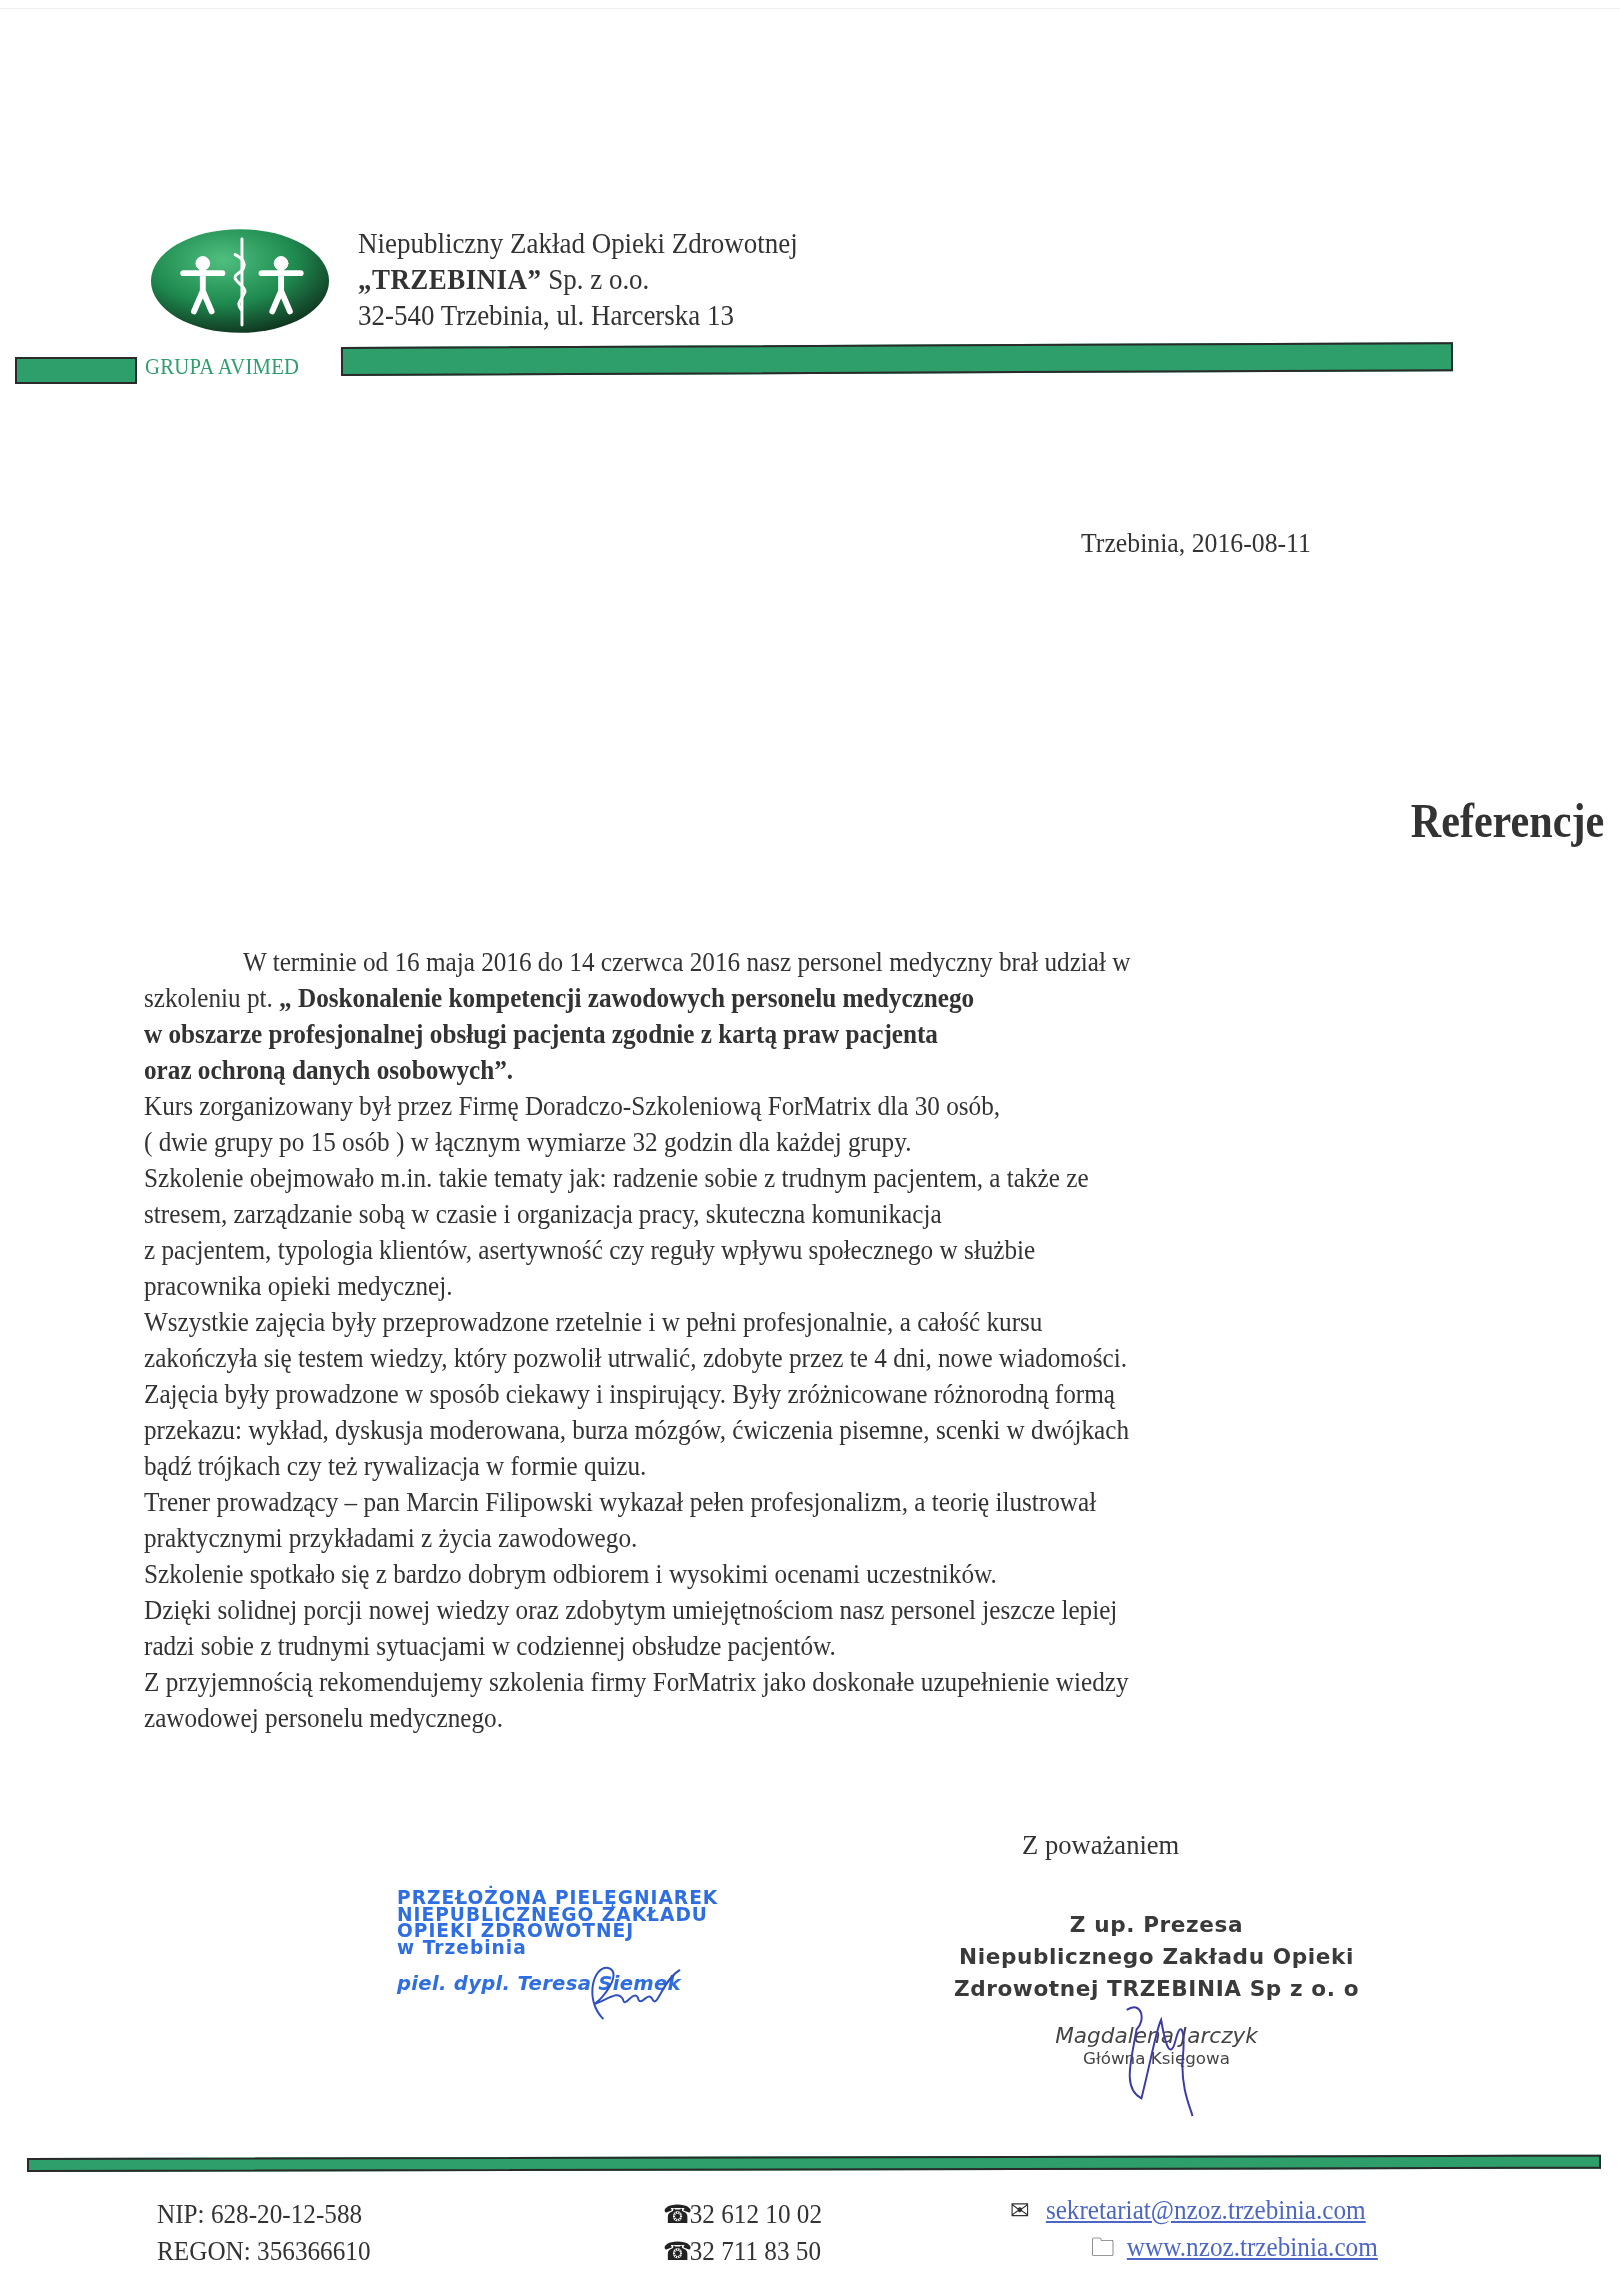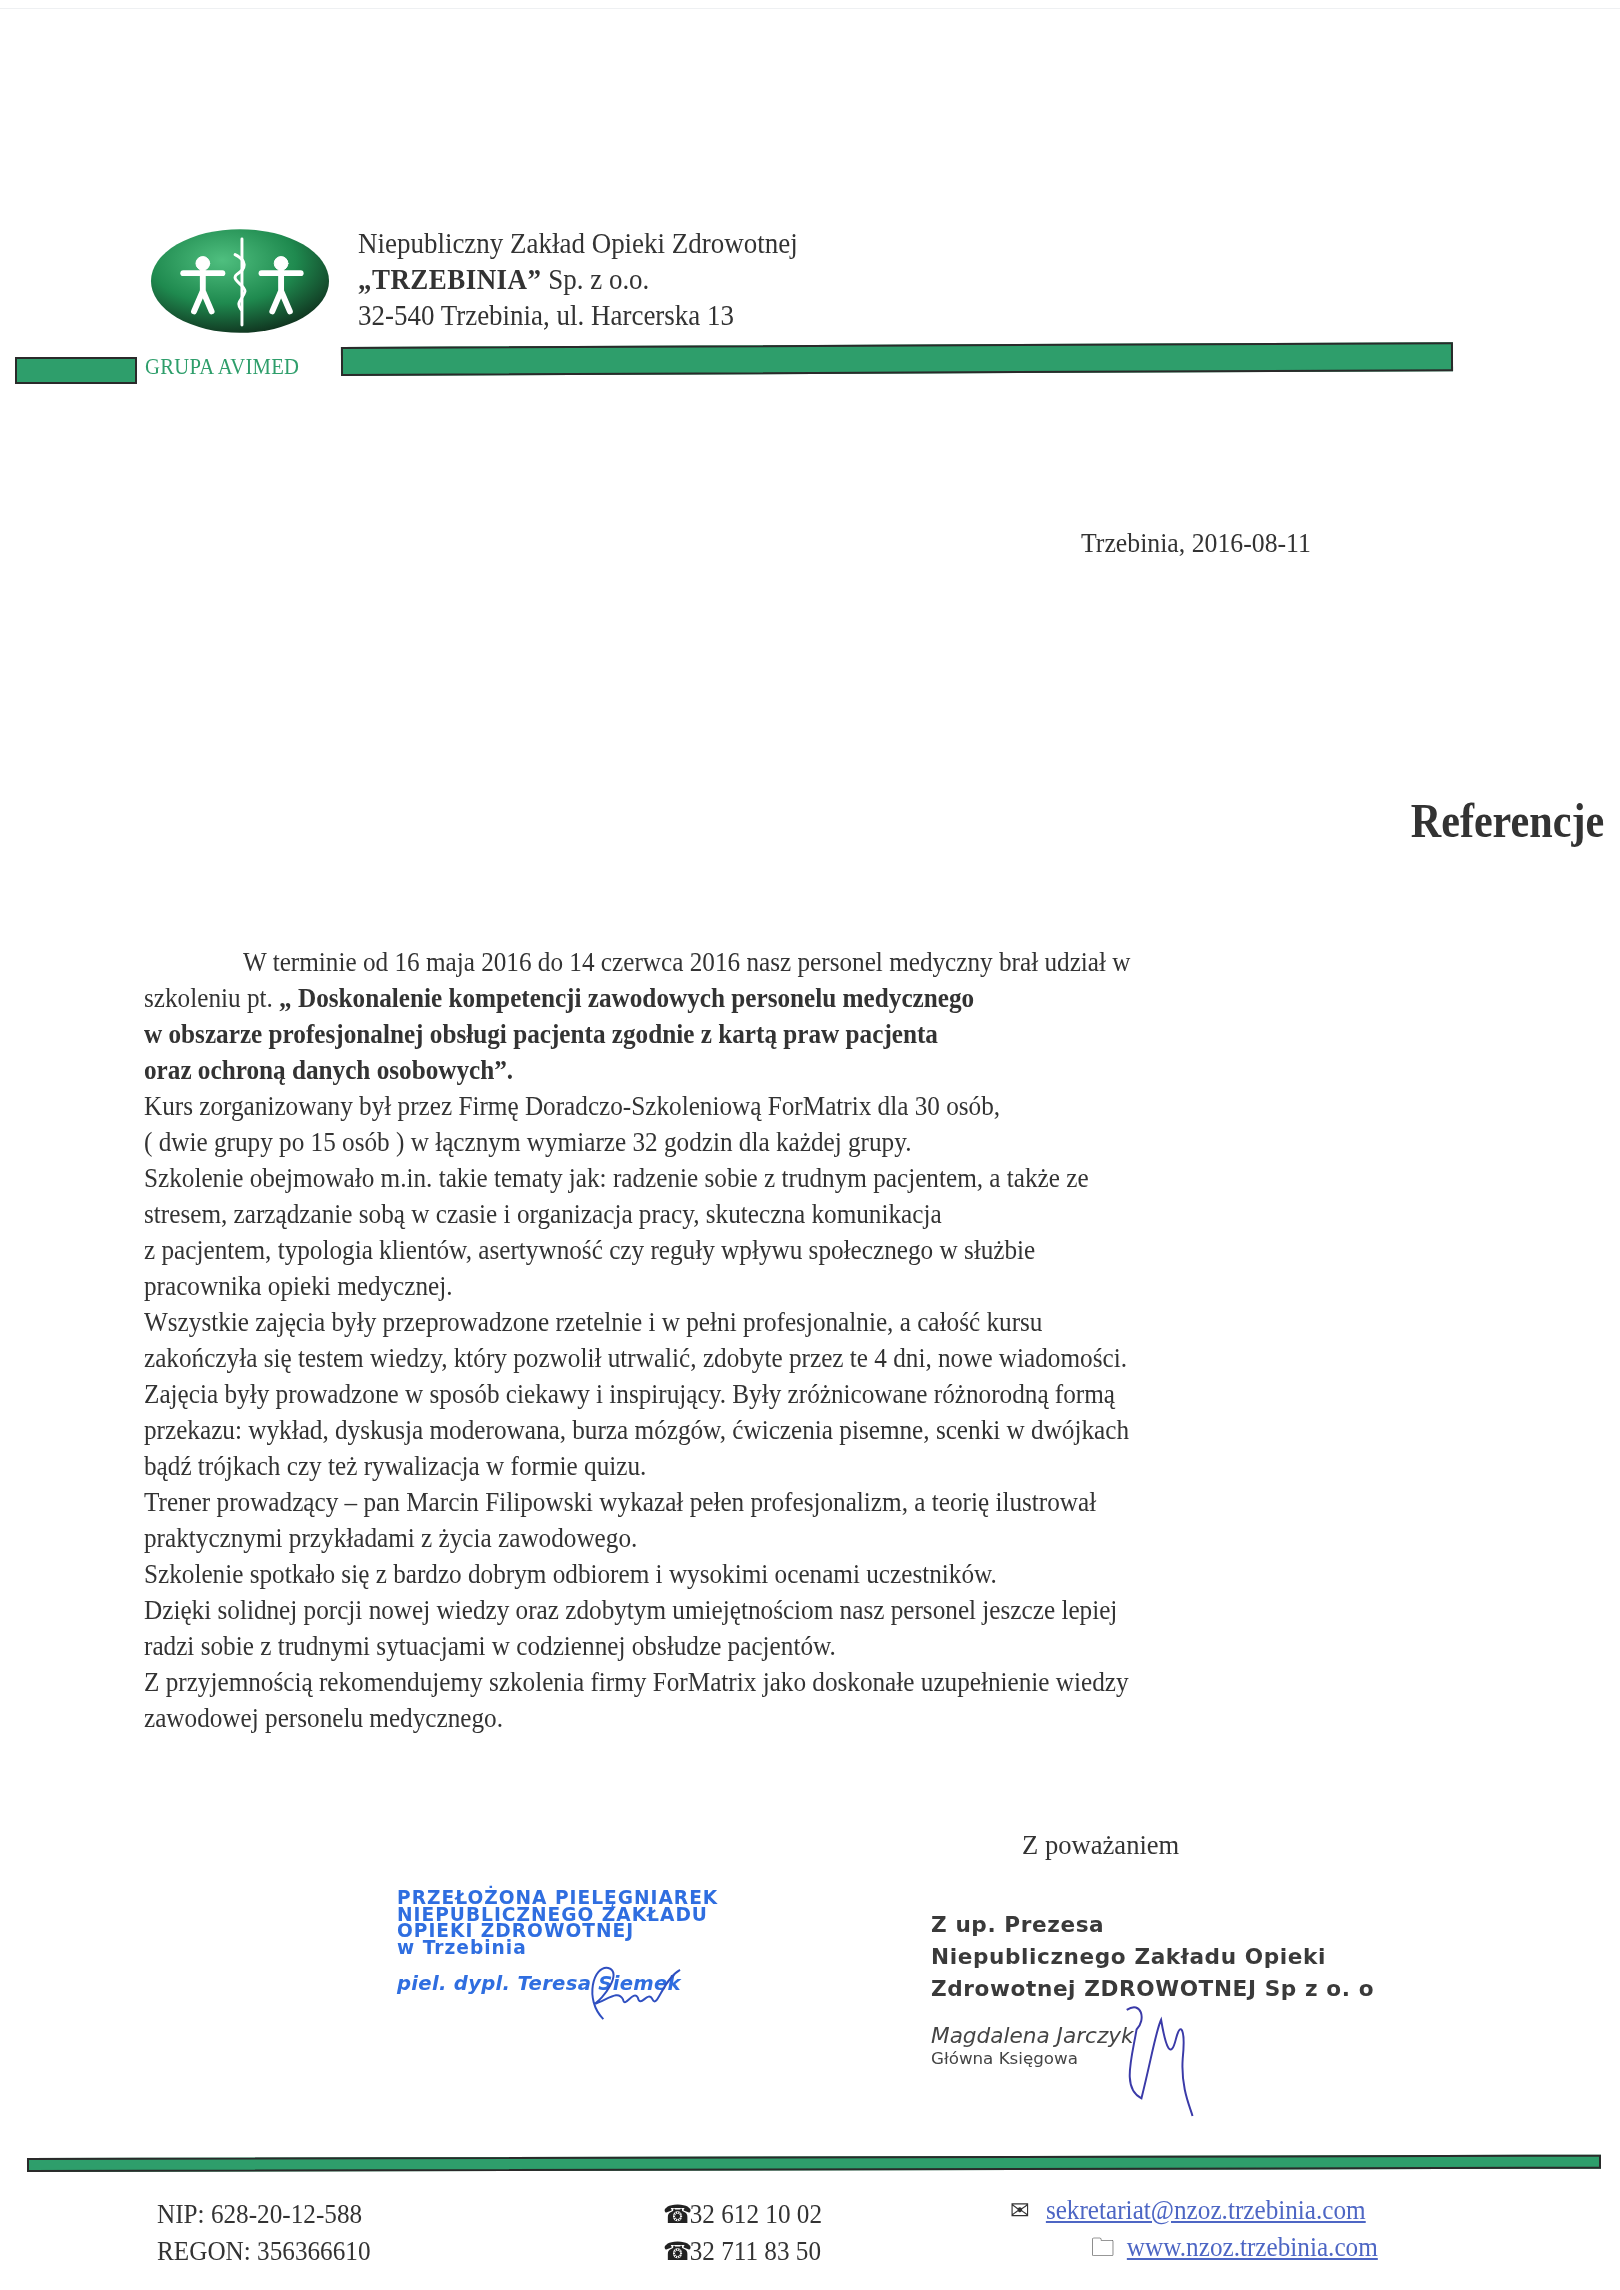--- a/index.html
+++ b/index.html
@@ -28,21 +28,21 @@
 
   .regards { left:1022px; top:1829px; font-size:28px; color:#333; transform:scaleX(0.95); transform-origin:left top; }
 
   
   .stamp { left:397px; top:1890px; width:372px; text-align:left; color:#2f6ee0; font-family:"DejaVu Sans", sans-serif; }
   .stamp .s { font-size:18.6px; line-height:16.7px; letter-spacing:1px; font-weight:bold; }
   .stamp .sig-name { font-size:19.6px; font-style:italic; font-weight:bold; margin-top:15px; letter-spacing:0.3px; }
   .sig1 { left:564px; top:1960px; width:118px; height:69px; }
 
   
-  .stamp2 { left:931px; top:1909px; width:451px; color:#3a3a3a; font-family:"DejaVu Sans", sans-serif; }
+  .stamp2 { left:931px; top:1909px; width:451px; text-align:center; color:#3a3a3a; font-family:"DejaVu Sans", sans-serif; }
   .stamp2 .s { font-size:21.6px; line-height:32px; font-weight:bold; letter-spacing:0.6px; }
   .stamp2 .m { font-size:21.6px; font-style:italic; margin-top:17.6px; line-height:25.5px; color:#444; }
   .stamp2 .r { font-size:16.7px; line-height:21.6px; color:#444; }
   .sig2 { left:1112px; top:2000px; width:108px; height:118px; }
 
   
   .fbar { left:27.4px; top:2158px; width:1574px; height:13.7px; transform:rotate(-0.12deg); transform-origin:left center; }
   .foot-left { left:157px; top:2196px; font-size:27.4px; line-height:37px; color:#333; transform:scaleX(0.92); transform-origin:left top; }
   .foot-mid { left:663px; top:2196px; font-size:27.4px; line-height:37px; color:#333; transform:scaleX(0.92); transform-origin:left top; }
   .foot-mid .ico { display:inline-block; width:29px; font-size:25.5px; color:#222; }
@@ -125,21 +125,21 @@
   <div class="s">w Trzebinia</div>
   <div class="sig-name">piel. dypl. Teresa Siemek</div>
 </div>
 <svg class="abs sig1" viewBox="0 0 120 70">
   <path d="M40 60 C20 40 30 5 45 8 C60 12 40 40 30 45 C45 40 55 30 60 40 C62 50 70 30 75 38 C78 50 85 30 90 40 C95 50 100 20 118 10" stroke="#2f4fc0" stroke-width="2" fill="none"></path>
 </svg>
 
 <div class="abs stamp2">
   <div class="s">Z up. Prezesa</div>
   <div class="s">Niepublicznego Zakładu Opieki</div>
-  <div class="s">Zdrowotnej ZDROWOTNEJ Sp z o. o</div>
+  <div class="s">Zdrowotnej TRZEBINIA Sp z o. o</div>
   <div class="m">Magdalena Jarczyk</div>
   <div class="r">Główna Księgowa</div>
 </div>
 <svg class="abs sig2" viewBox="0 0 110 120">
   <path d="M15 10 C30 0 35 20 25 30 C20 60 10 90 30 100 C40 60 45 30 50 20 C55 50 60 60 65 40 C70 20 75 30 72 60 C70 90 80 110 82 118" stroke="#3a3aa8" stroke-width="2" fill="none"></path>
 </svg>
 
 <div class="abs bar fbar"></div>
 
 <div class="abs foot-left">

